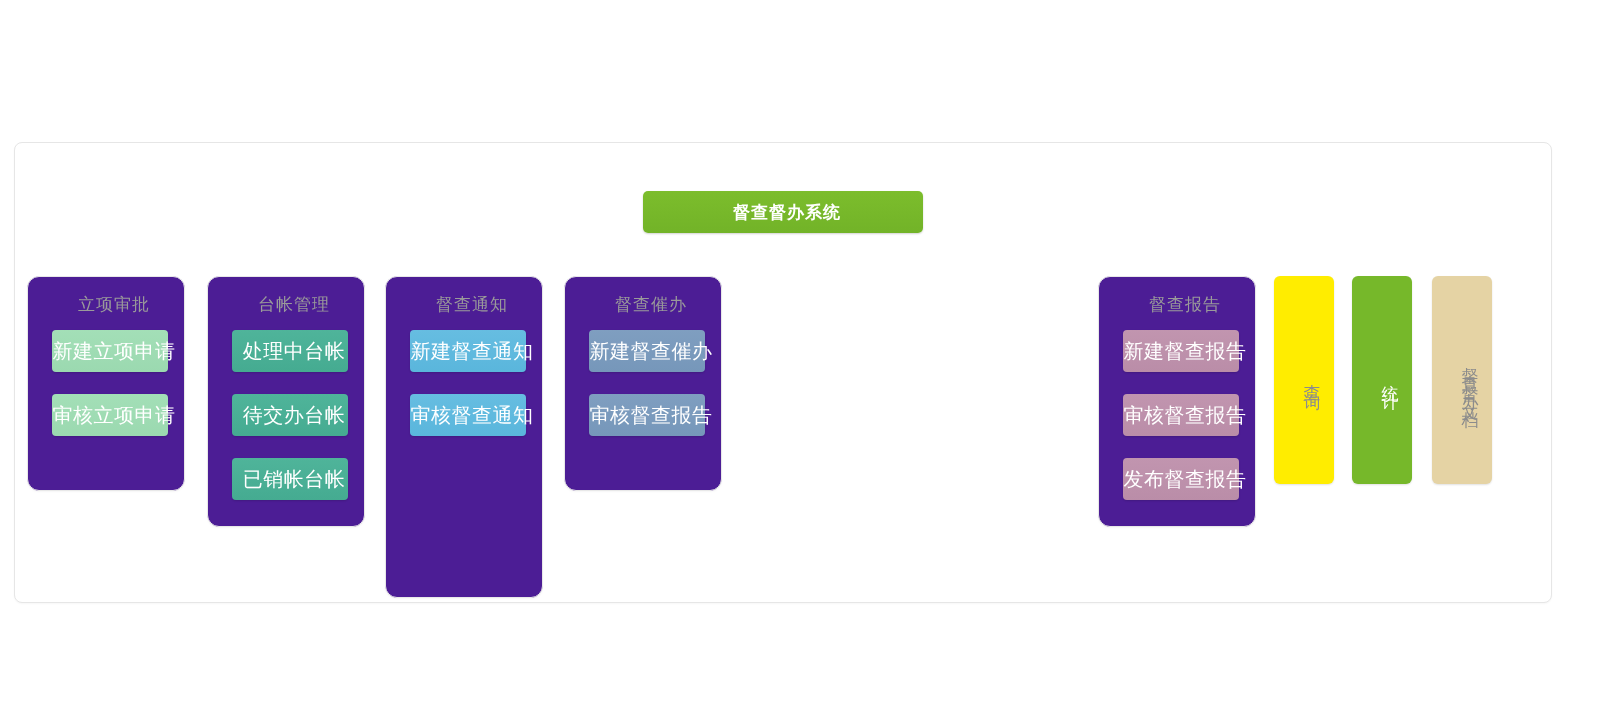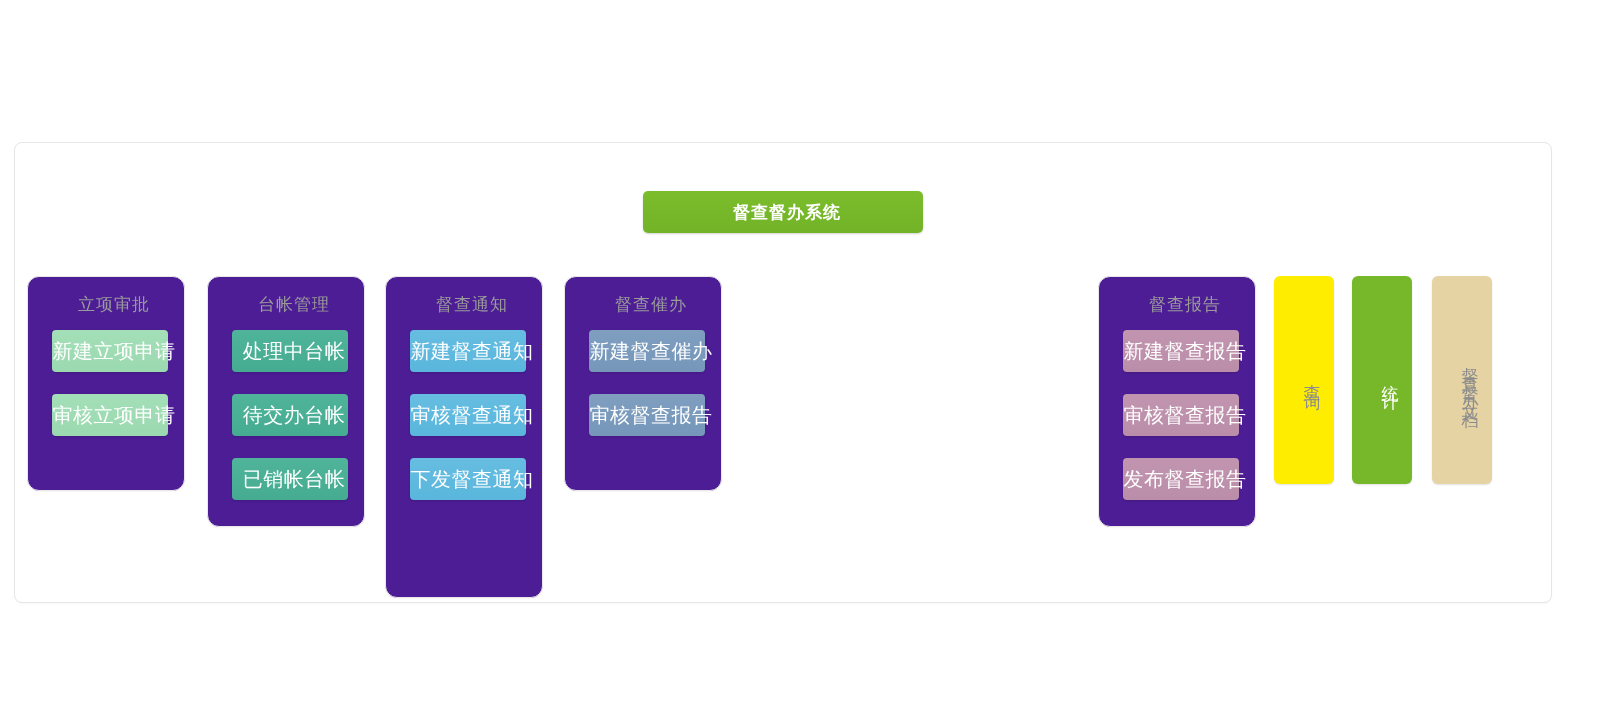--- a/index.html
+++ b/index.html
@@ -139,21 +139,20 @@
         <div class="card" style="left: 192px; width: 158px; height: 251px;">
           <div class="card-title">台帐管理</div>
           <div class="card-btn" style="background: linear-gradient(rgb(79, 180, 154) 0%, rgb(69, 171, 145) 100%);">处理中台帐</div>
           <div class="card-btn" style="background: linear-gradient(rgb(79, 180, 154) 0%, rgb(69, 171, 145) 100%);">待交办台帐</div>
           <div class="card-btn" style="background: linear-gradient(rgb(79, 180, 154) 0%, rgb(69, 171, 145) 100%);">已销帐台帐</div>
         </div>
         <div class="card" style="left: 370px; width: 158px; height: 322px;">
           <div class="card-title">督查通知</div>
           <div class="card-btn" style="background: linear-gradient(rgb(102, 189, 225) 0%, rgb(90, 182, 220) 100%); font-family: Liberation Serif, serif;">新建督查通知</div>
           <div class="card-btn" style="background: linear-gradient(rgb(102, 189, 225) 0%, rgb(90, 182, 220) 100%);">审核督查通知</div>
-          <div class="card-btn" style="background: linear-gradient(rgb(102, 189, 225) 0%, rgb(90, 182, 220) 100%);">下发督查通知</div>
         </div>
         <div class="card" style="left: 549px; width: 158px; height: 215px;">
           <div class="card-title">督查催办</div>
           <div class="card-btn" style="background: linear-gradient(rgb(127, 158, 192) 0%, rgb(118, 151, 186) 100%);">新建督查催办</div>
           <div class="card-btn" style="background: linear-gradient(rgb(127, 158, 192) 0%, rgb(118, 151, 186) 100%);">审核督查报告</div>
         </div>
         <div class="card" style="left: 1083px; width: 158px; height: 251px;">
           <div class="card-title">督查报告</div>
           <div class="card-btn" style="background: linear-gradient(rgb(193, 149, 175) 0%, rgb(186, 141, 168) 100%);">新建督查报告</div>
           <div class="card-btn" style="background: linear-gradient(rgb(193, 149, 175) 0%, rgb(186, 141, 168) 100%);">审核督查报告</div>

